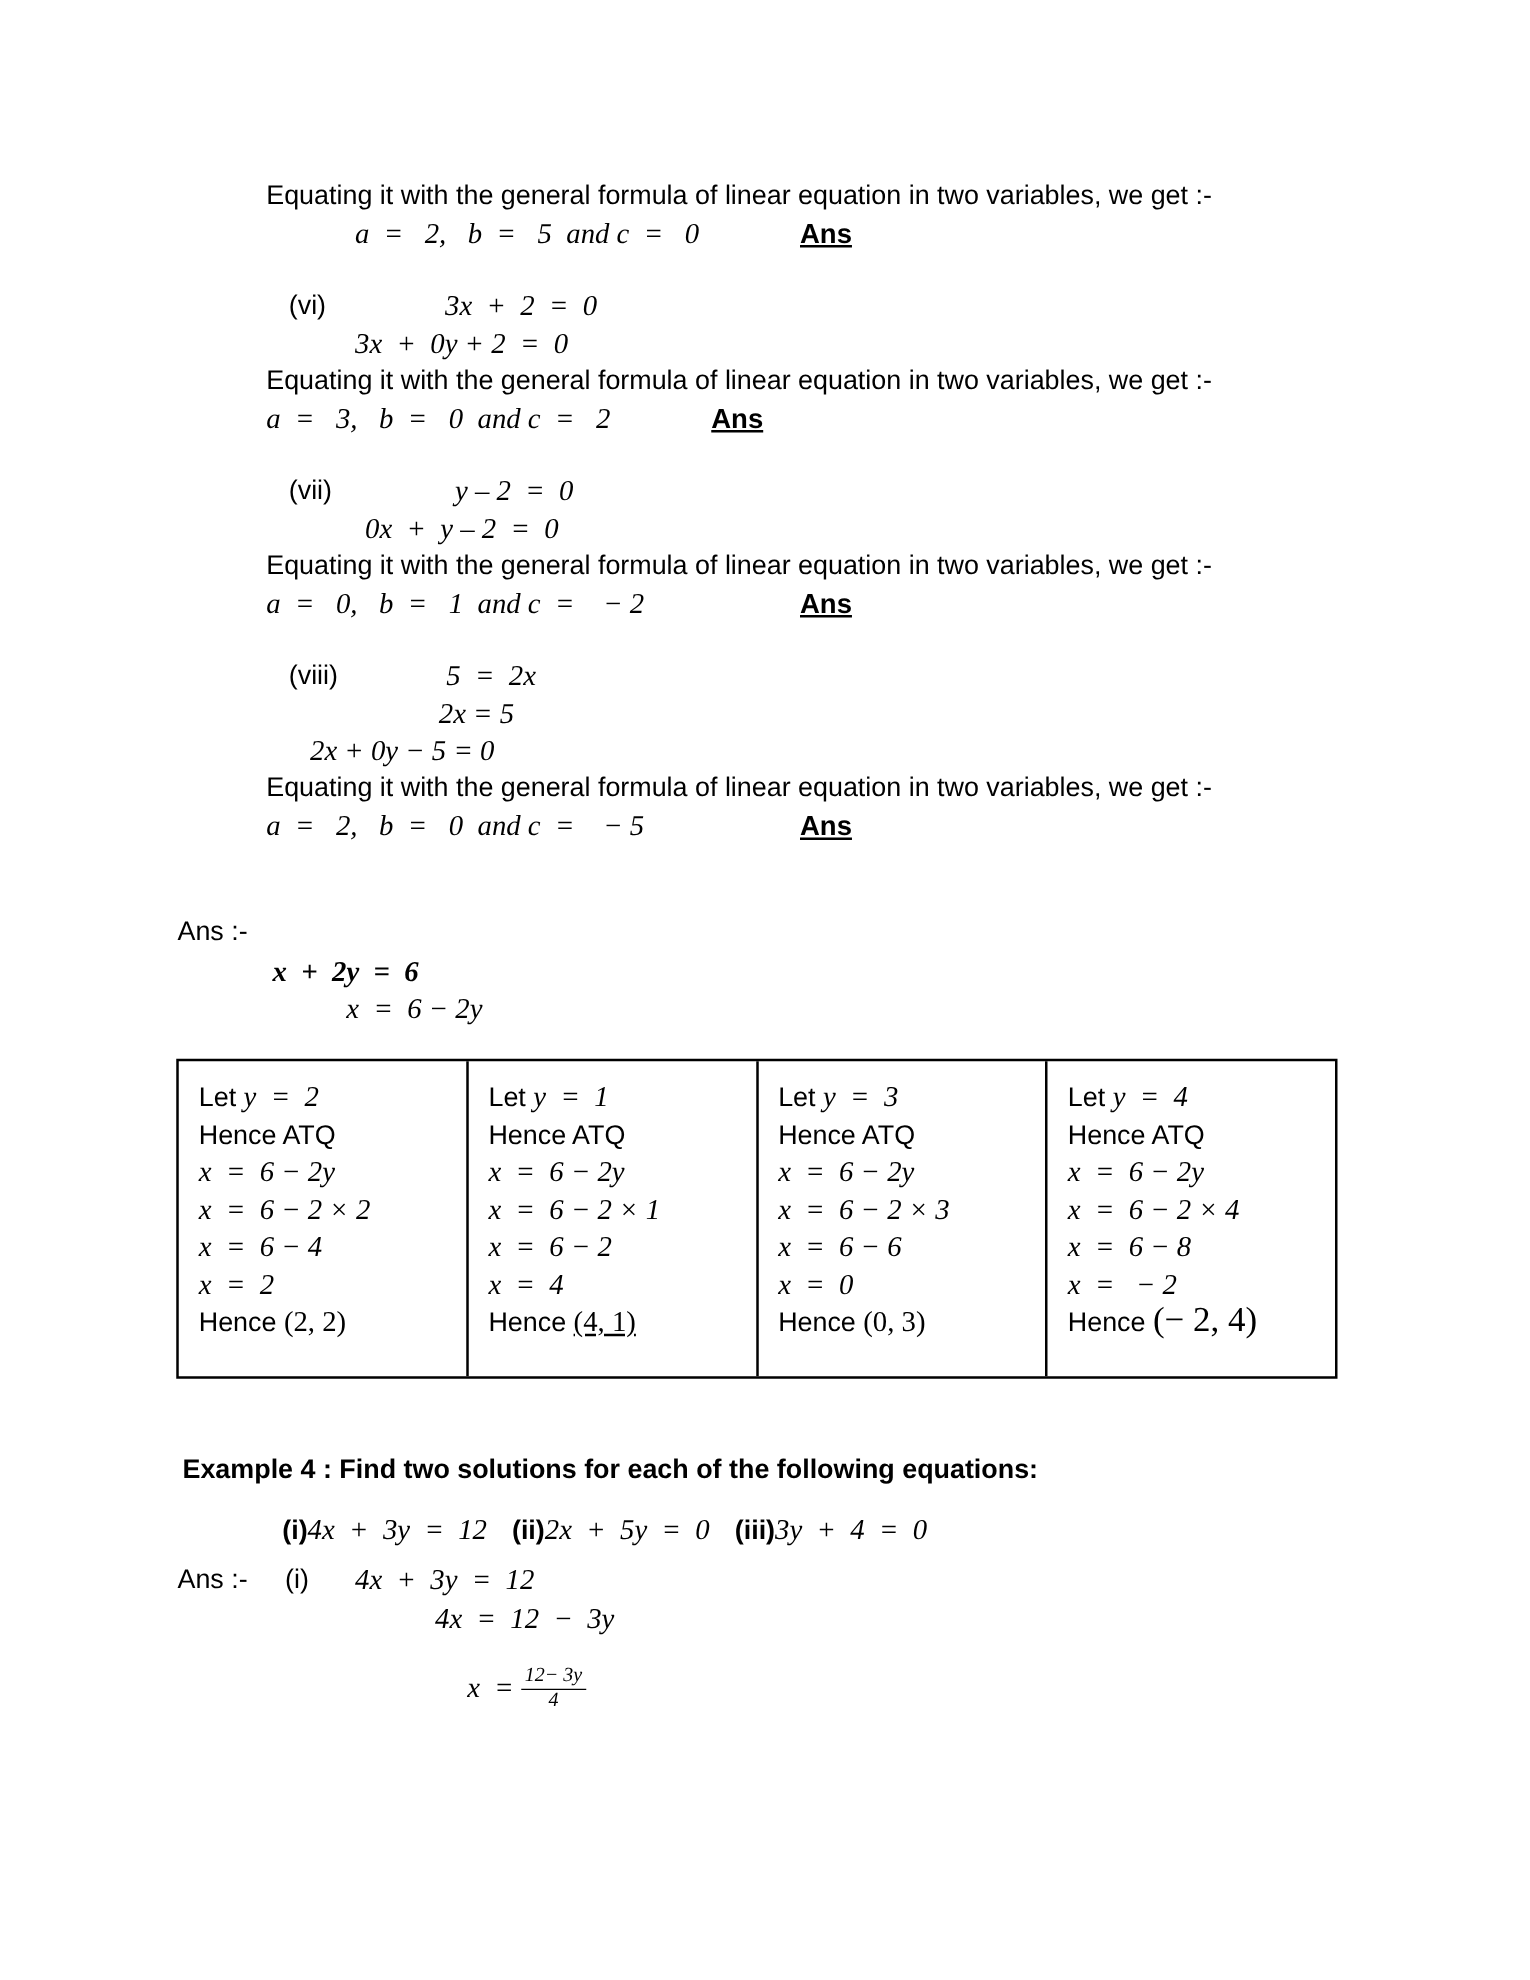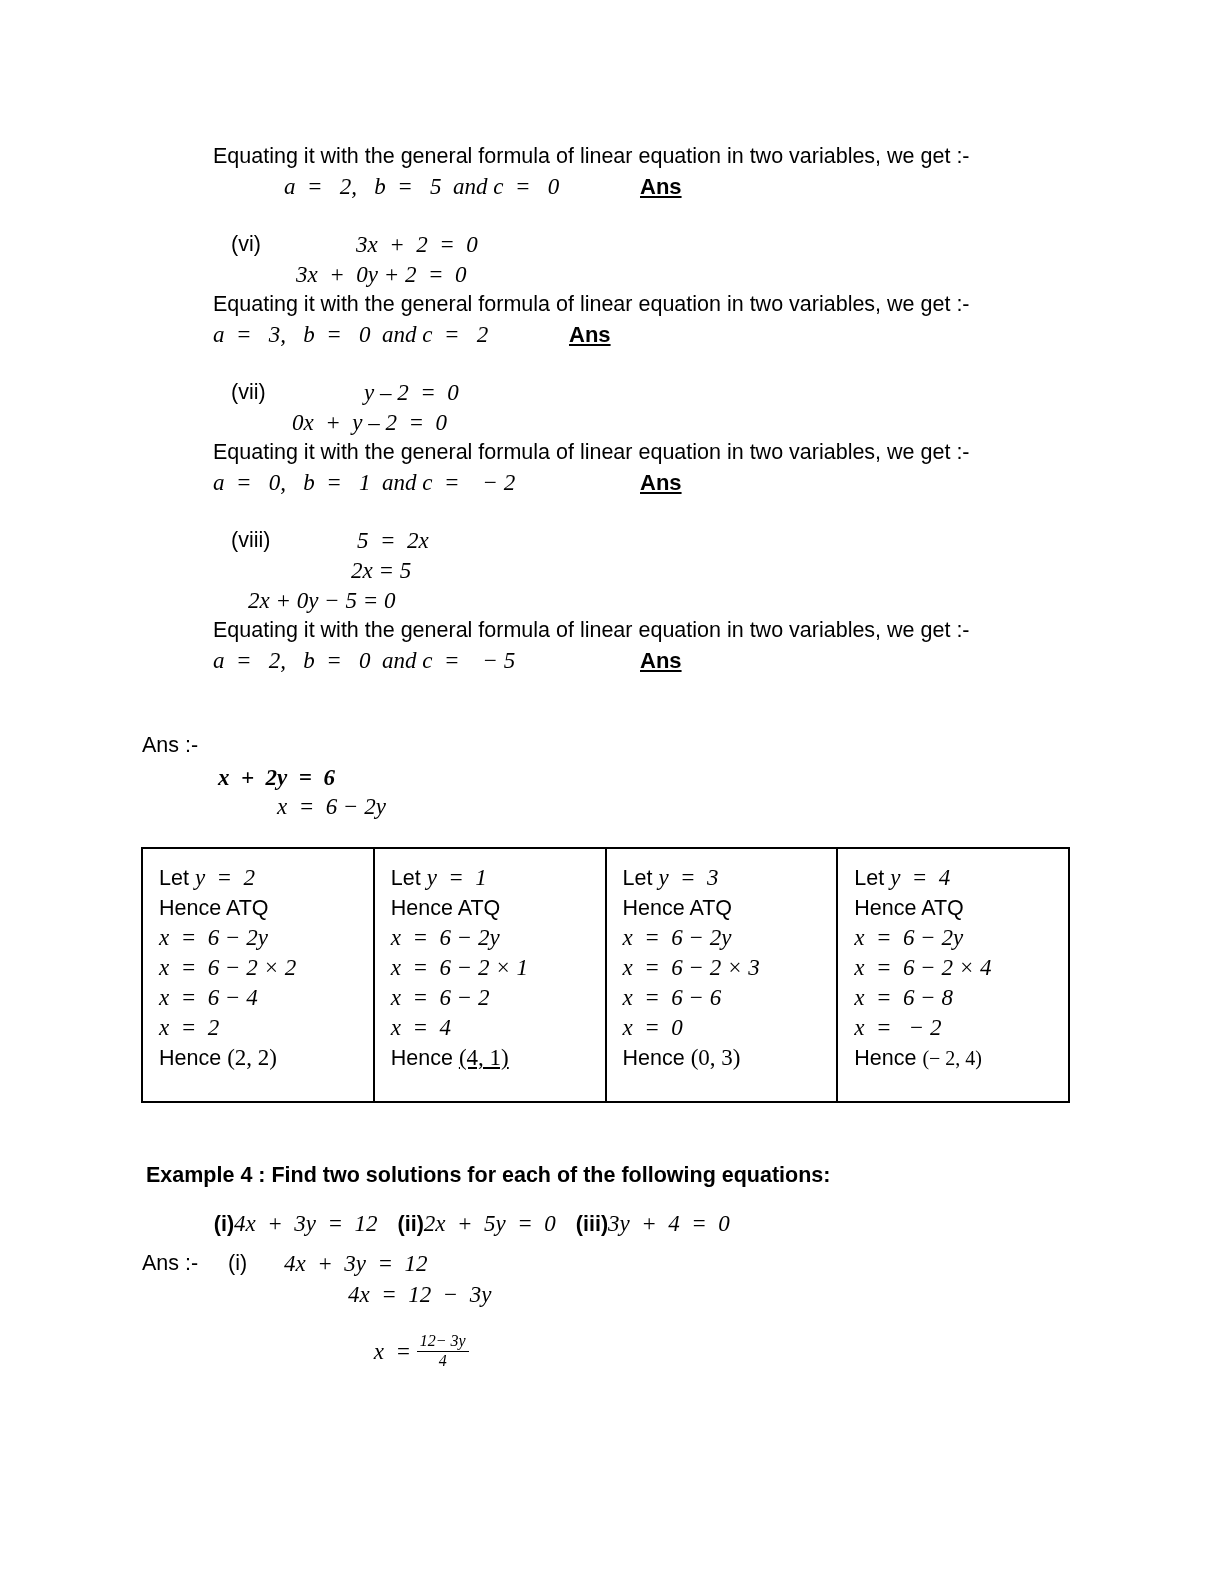--- a/index.html
+++ b/index.html
@@ -111,21 +111,21 @@
   <div class="ln sans" style="left:213px; top:146px;">Equating it with the general formula of linear equation in two variables, we get :-</div>
 
   <div class="ln math" style="left:284px; top:175px;">a  =   2,   b  =   5  and c  =   0</div>
 
   <div class="ln ans-tag" style="left:640px; top:174px;">Ans</div>
 
   <div class="ln sans" style="left:231px; top:234px;">(vi)</div>
 
   <div class="ln math" style="left:356px; top:233px;">3x  +  2  =  0</div>
 
-  <div class="ln math" style="left:296px; top:263px;">3x  +  0y + 2  =  0</div>
+  <div class="ln math" style="left:284px; top:263px;">3x  +  0y + 2  =  0</div>
 
   <div class="ln sans" style="left:213px; top:294px;">Equating it with the general formula of linear equation in two variables, we get :-</div>
 
   <div class="ln math" style="left:213px; top:323px;">a  =   3,   b  =   0  and c  =   2</div>
 
   <div class="ln ans-tag" style="left:569px; top:322px;">Ans</div>
 
   <div class="ln sans" style="left:231px; top:382px;">(vii)</div>
 
   <div class="ln math" style="left:364px; top:381px;">y – 2  =  0</div>
@@ -191,28 +191,28 @@
       <div class="soln-line txt"><span>Hence </span><span class="math" style="font-style:normal; font-size:23px;">(0, 3)</span></div>
     </div>
 
     <div class="soln-col">
       <div class="soln-line txt"><span>Let </span><span class="math" style="font-size:23px;">y  =  4</span></div>
       <div class="soln-line txt">Hence ATQ</div>
       <div class="soln-line eq">x  =  6 − 2y</div>
       <div class="soln-line eq">x  =  6 − 2 × 4</div>
       <div class="soln-line eq">x  =  6 − 8</div>
       <div class="soln-line eq">x  =   − 2</div>
-      <div class="soln-line txt"><span>Hence </span><span class="math" style="font-style:normal; font-size:20px;">(− 2, 4)</span></div>
+      <div class="soln-line txt"><span>Hence </span><span class="math" style="font-style:normal; font-size:28px;">(− 2, 4)</span></div>
     </div>
 
   </div>
 
   <div class="ln ex-head" style="left:146px; top:1163px;">Example 4 : Find two solutions for each of the following equations:</div>
 
-  <div class="ln" style="left:196px; top:1194px;">
+  <div class="ln" style="left:208px; top:1194px;">
     <span class="ex-head">(i)</span><span class="math">4x  +  3y  =  12</span><span class="ex-head" style="padding-left:20px;">(ii)</span><span class="math">2x  +  5y  =  0</span><span class="ex-head" style="padding-left:20px;">(iii)</span><span class="math">3y  +  4  =  0</span>
   </div>
 
   <div class="ln sans" style="left:142px; top:1253px;">Ans :-</div>
 
   <div class="ln sans" style="left:228px; top:1253px;">(i)</div>
 
   <div class="ln math" style="left:284px; top:1252px;">4x  +  3y  =  12</div>
 
   <div class="ln math" style="left:348px; top:1283px;">4x  =  12  −  3y</div>

